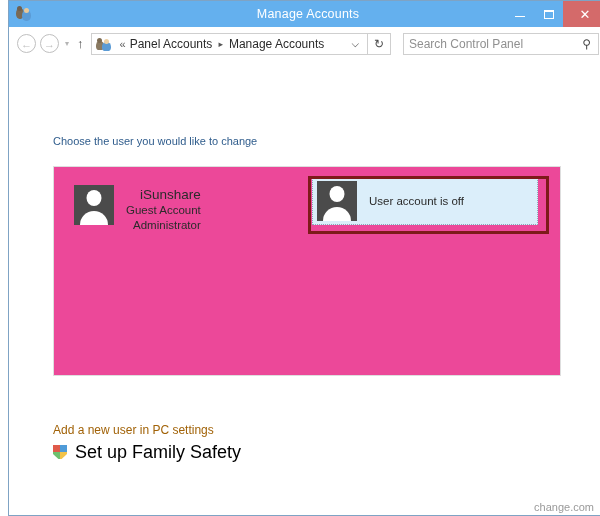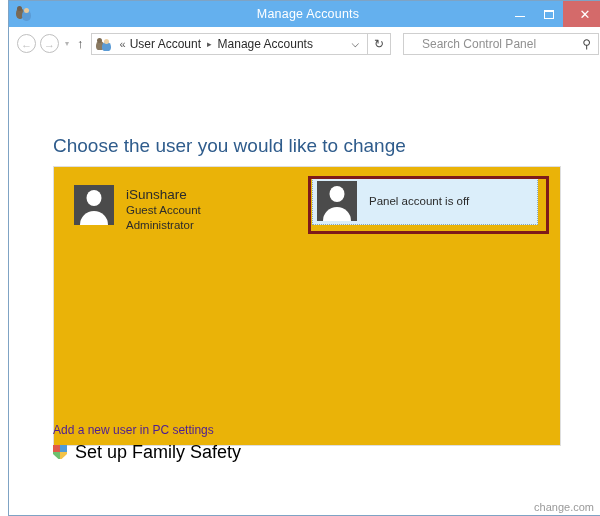--- a/index.html
+++ b/index.html
@@ -199,21 +199,21 @@
     border: 1px solid #cfcfcf;
     box-sizing: border-box;
     display: flex;
     align-items: center;
     background: #ffffff;
     flex: 0 0 auto;
   }
   .search-placeholder {
     font-size: 12px;
     color: #909090;
-    margin-left: 18px;
+    margin-left: 5px;
     flex: 1 1 auto;
     white-space: nowrap;
     overflow: hidden;
   }
   .search-icon {
     margin-right: 7px;
     color: #4a4a4a;
     font-size: 12px;
     flex: 0 0 auto;
   }
@@ -222,34 +222,35 @@
   .content {
     flex: 1 1 auto;
     background: #ffffff;
     position: relative;
     padding: 0;
   }
   .page-title {
     position: absolute;
     left: 44px;
     top: 75px;
-    font-size: 19px;
+    font-size: 11px;
     color: #2f5c8c;
     white-space: nowrap;
   }
 
   .users-panel {
     position: absolute;
     left: 44px;
     top: 106px;
     width: 508px;
-    height: 280px;
+    height: 210px;
     border: 1px solid #dedede;
     box-sizing: border-box;
-    background: #eab308;
+    background: #ec4899;
+    text-align: right;
   }
 
   .account {
     position: absolute;
     display: flex;
     align-items: flex-start;
     box-sizing: border-box;
   }
   .account.first {
     left: 17px;
@@ -320,21 +321,21 @@
     border: 3px solid #7e1a1a;
     box-sizing: border-box;
     pointer-events: none;
   }
 
   .link-add {
     position: absolute;
     left: 44px;
     top: 363px;
     font-size: 12px;
-    color: #4c1d95;
+    color: #a16207;
     white-space: nowrap;
   }
   .link-family {
     position: absolute;
     left: 44px;
     top: 382px;
     display: flex;
     align-items: center;
   }
   .shield {
@@ -408,21 +409,21 @@
     <span class="nav-up">↑</span>
 
     <div class="addressbox">
       <div class="crumb-icon">
         <div class="b1"></div>
           <div class="b2"></div>
           <div class="c1"></div>
           <div class="c2"></div>
       </div>
       <span class="crumb-sep-dbl">«</span>
-      <span class="crumb-text">User Account</span>
+      <span class="crumb-text">Panel Accounts</span>
       <span class="crumb-sep">▸</span>
       <span class="crumb-text">Manage Accounts</span>
       <span class="crumb-spacer"></span>
       <span class="addr-chev">⌵</span>
     </div>
     <div class="refresh-btn">↻</div>
 
     <div class="searchbox">
       <span class="search-placeholder">Search Control Panel</span>
       <span class="search-icon">⚲</span>
@@ -446,21 +447,21 @@
           <div class="acct-line">Administrator</div>
         </div>
       </div>
 
       <div class="account second">
         <div class="avatar">
           <div class="head"></div>
             <div class="body"></div>
         </div>
         <div class="acct-info">
-          <div class="acct-line">Panel account is off</div>
+          <div class="acct-line">User account is off</div>
         </div>
       </div>
 
     </div>
 
     <div class="highlight-box"></div>
 
     <div class="link-add">Add a new user in PC settings</div>
 
     <div class="link-family">

